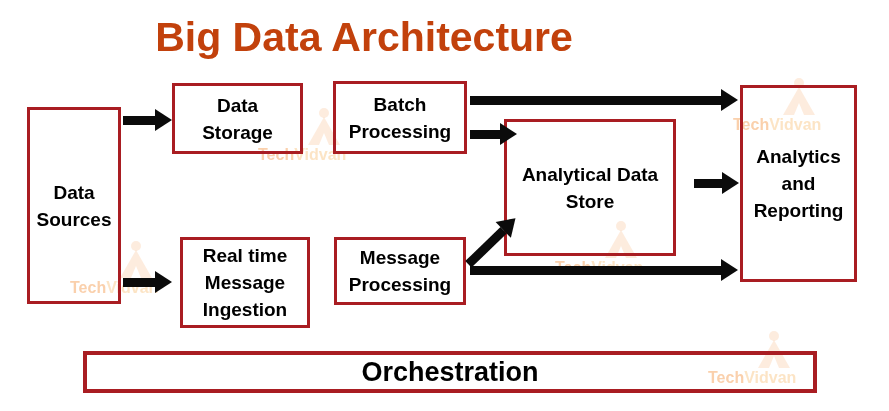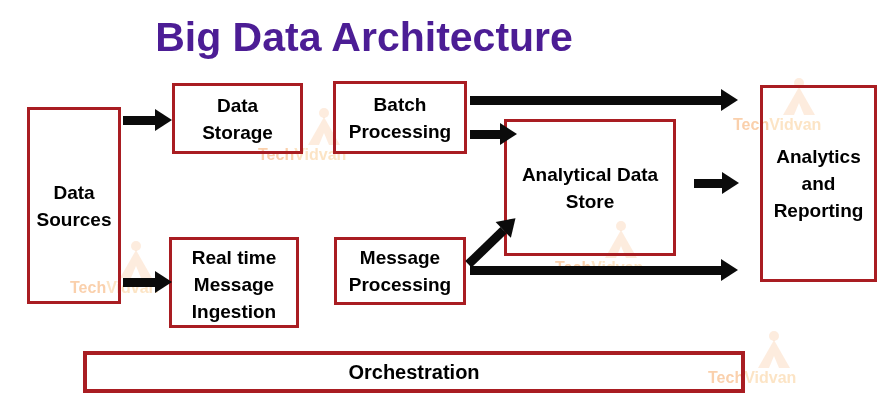--- a/index.html
+++ b/index.html
@@ -8,43 +8,43 @@
     width:889px;height:411px;
     background:#ffffff;
     font-family:"Liberation Sans","DejaVu Sans",sans-serif;
     overflow:hidden;
   }
   .title{
     position:absolute;left:0;top:14px;width:728px;
     text-align:center;
     font-size:41px;font-weight:bold;
     letter-spacing:0px;
-    color:#4c1d95;
+    color:#c2410c;
   }
   .node{
     position:absolute;
     border:3px solid #a91d22;
     background:transparent;
     display:flex;flex-direction:column;
     align-items:center;justify-content:center;
     text-align:center;
     color:#000000;
     font-size:19px;font-weight:bold;
     line-height:27px;
     box-sizing:border-box;
     z-index:2;
   }
   .node-data-sources   {left:27px; top:107px;width:94px; height:197px;}
   .node-data-storage   {left:172px;top:83px; width:131px;height:71px;}
   .node-batch          {left:333px;top:81px; width:134px;height:73px;}
-  .node-realtime       {left:169px;top:237px;width:130px;height:91px;justify-content:flex-end;}
+  .node-realtime       {left:180px;top:237px;width:130px;height:91px;}
   .node-stream         {left:334px;top:237px;width:132px;height:68px;}
   .node-ads            {left:504px;top:119px;width:172px;height:137px;}
-  .node-analytics      {left:760px;top:85px; width:117px;height:197px;}
-  .node-orchestration  {left:83px; top:351px;width:662px;height:42px;border-width:4px;font-size:20px;}
+  .node-analytics      {left:740px;top:85px; width:117px;height:197px;}
+  .node-orchestration  {left:83px; top:351px;width:734px;height:42px;border-width:4px;font-size:27px;}
   .arrow{
     position:absolute;height:22px;
     display:flex;align-items:center;
     z-index:3;
   }
   .arrow .shaft{flex:1;height:9px;background:#0b0b0b;}
   .arrow .head{
     width:0;height:0;
     border-top:11px solid transparent;
     border-bottom:11px solid transparent;

